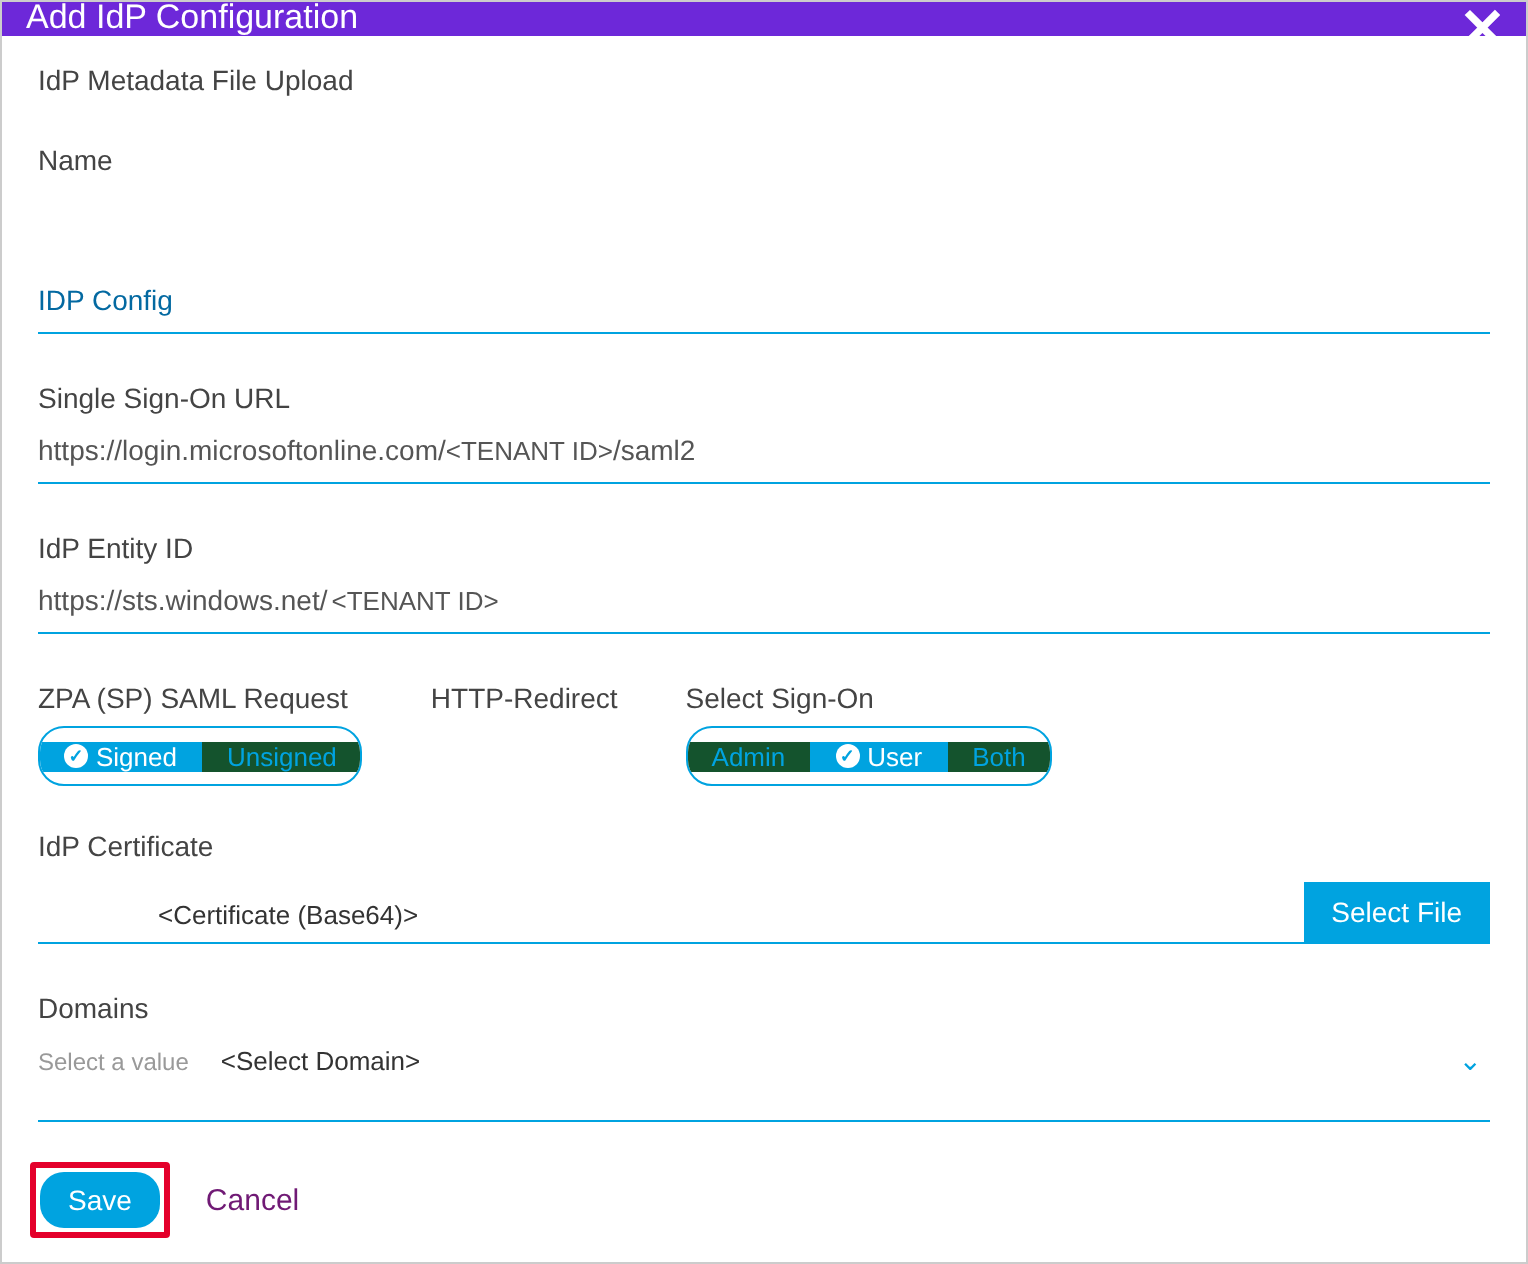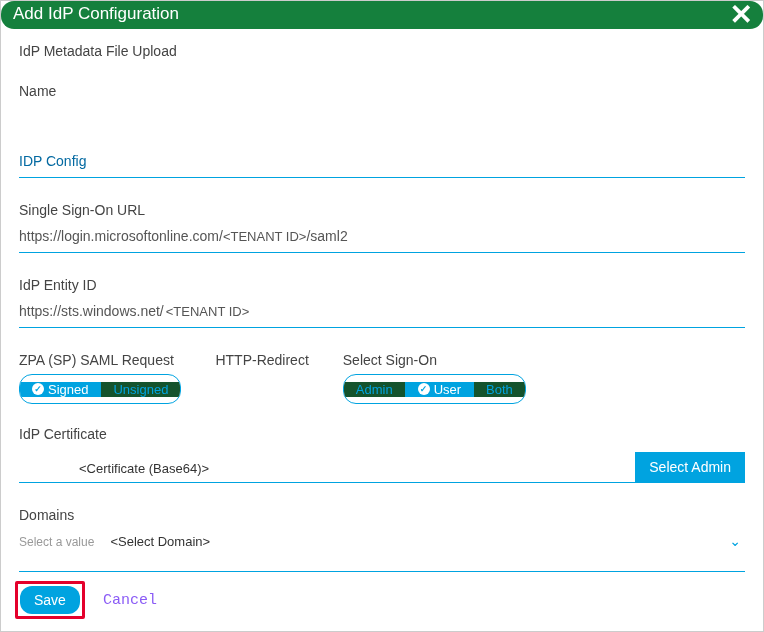--- a/index.html
+++ b/index.html
@@ -1,18 +1,18 @@
 <!DOCTYPE html>
 <html><head>
 <meta charset="utf-8">
 <style>
   * { box-sizing: border-box; margin: 0; padding: 0; font-family: "Segoe UI", Arial, sans-serif; }
   html, body { width: 764px; height: 632px; overflow: hidden; background: #fff; }
   .modal { width: 764px; height: 632px; display: flex; flex-direction: column; border: 1px solid #ccc; }
-  .header { background: #15803d; color: #fff; padding: 6px 12px 8px 12px; display: flex; align-items: center; position: relative; height: 28px; border-radius: 13px; }
+  .header { background: #6d28d9; color: #fff; padding: 6px 12px 8px 12px; display: flex; align-items: center; position: relative; height: 17px; }
   .header h1 { font-size: 17px; font-weight: 500; }
   .close-x { position: absolute; right: 10px; top: -2px; font-size: 28px; font-weight: bold; color: #fff; cursor: pointer; line-height: 32px; }
   .body { flex: 1; overflow-y: scroll; padding: 14px 18px 6px 18px; position: relative; }
   .body::-webkit-scrollbar { width: 16px; }
   .body::-webkit-scrollbar-track { background: #f0f0f0; }
   .body::-webkit-scrollbar-thumb { background: #c9c9c9; border: 2px solid #f0f0f0; border-radius: 2px; }
   .field-label { color: #444; font-size: 14px; margin-bottom: 10px; display: block; }
   .section { margin-bottom: 24px; }
   .file-row, .cert-row { display: flex; align-items: flex-end; border-bottom: 1px solid #00a3e0; }
   .file-row .placeholder, .cert-row .placeholder { flex: 1; font-size: 13px; color: #333; padding: 6px 0 6px 60px; }
@@ -32,21 +32,21 @@
   .seg button:last-child { border-right: none; }
   .seg button.active { background: #00a3e0; color: #fff; }
   .seg button.active::before { content: "✓"; display: inline-flex; width: 12px; height: 12px; border-radius: 50%; background: #fff; color: #00a3e0; font-size: 9px; font-weight: bold; align-items: center; justify-content: center; }
   .domain-row { display: flex; align-items: baseline; border-bottom: 1px solid #00a3e0; padding-bottom: 22px; }
   .domain-row .hint { font-size: 12px; color: #999; margin-right: 16px; }
   .domain-row .val { flex: 1; font-size: 13px; color: #333; }
   .domain-row .chev { color: #00a3e0; font-size: 14px; padding-right: 4px; }
   .footer { padding: 6px 14px 12px 14px; display: flex; align-items: center; gap: 18px; }
   .save-highlight { border: 3px solid #e4002b; padding: 2px; display: inline-block; border-radius: 2px; }
   .save-btn { background: #00a3e0; color: #fff; border: none; padding: 6px 14px; font-size: 14px; border-radius: 12px; cursor: pointer; }
-  .cancel-link { color: #8b5cf6; font-size: 15px; cursor: pointer; font-family: Liberation Mono, monospace; }
+  .cancel-link { color: #701a75; font-size: 15px; cursor: pointer; }
 </style>
 </head>
 <body>
 
 <div class="modal">
   <div class="header">
     <h1>Add IdP Configuration</h1>
     <span class="close-x">✕</span>
   </div>
 
@@ -96,21 +96,21 @@
           <button class="active">User</button>
           <button>Both</button>
         </div>
       </div>
     </div>
 
     <div class="section">
       <label class="field-label">IdP Certificate</label>
       <div class="cert-row">
         <span class="placeholder">&lt;Certificate (Base64)&gt;</span>
-        <button class="btn">Select Admin</button>
+        <button class="btn">Select File</button>
       </div>
     </div>
 
     <div class="section" style="margin-bottom:10px;">
       <label class="field-label">Domains</label>
       <div class="domain-row">
         <span class="hint">Select a value</span>
         <span class="val">&lt;Select Domain&gt;</span>
         <span class="chev">⌄</span>
       </div>

